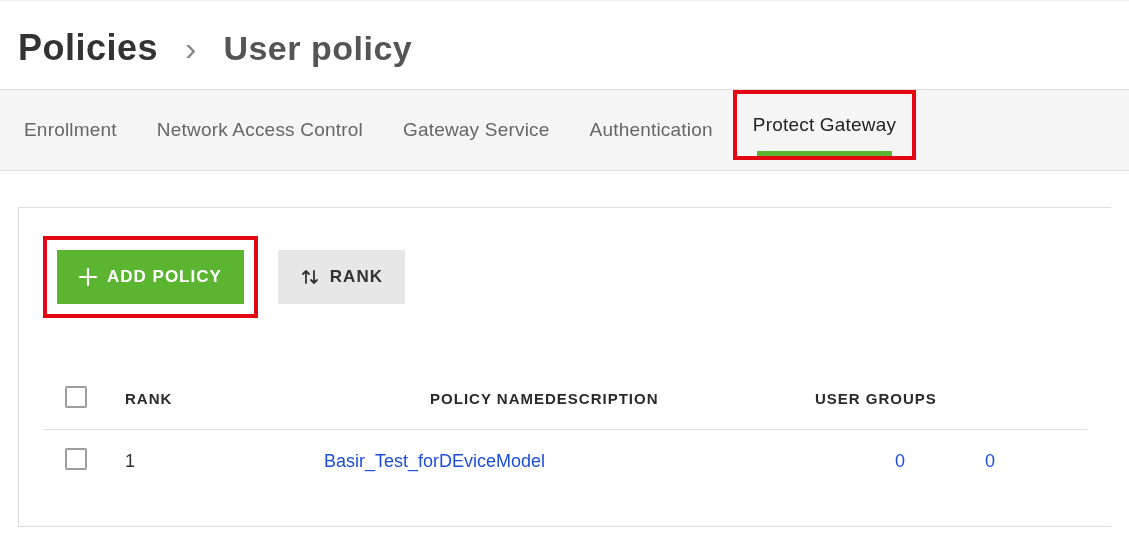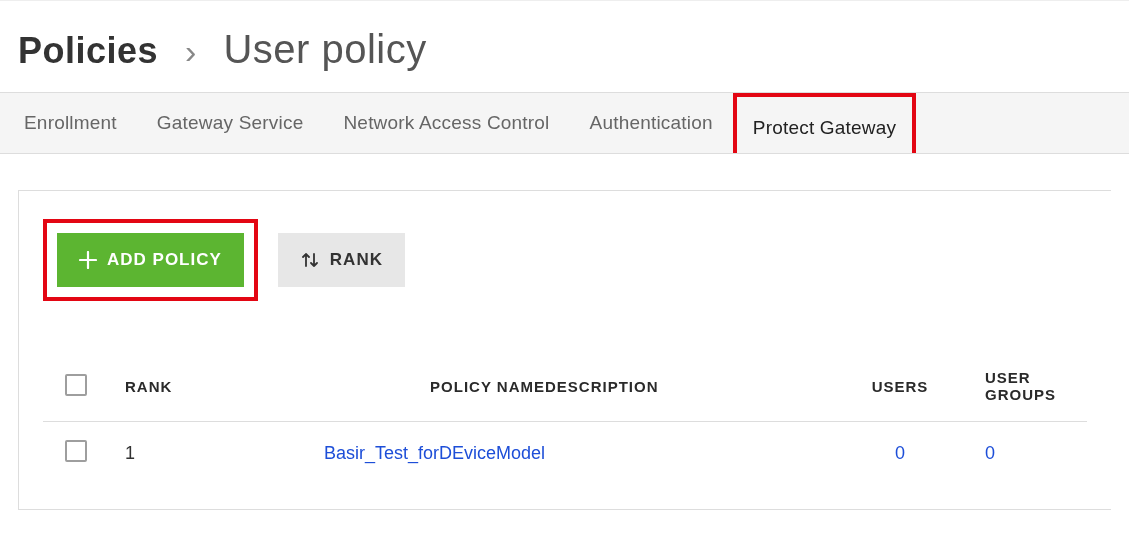--- a/index.html
+++ b/index.html
@@ -26,33 +26,33 @@
       font-weight: 600;
       color: #333;
       letter-spacing: 0.5px;
     }
     .breadcrumb .crumb-sep {
       font-size: 34px;
       color: #888;
       font-weight: 300;
     }
     .breadcrumb .crumb-current {
-      font-size: 40px;
-      font-weight: 400;
+      font-size: 34px;
+      font-weight: 700;
       color: #555;
       letter-spacing: 0.5px;
     }
 
     
     .tabs {
       display: flex;
       border-top: 1px solid #ddd;
       border-bottom: 1px solid #ddd;
       background: #f5f5f5;
-      height: 62px;
+      height: 82px;
       align-items: stretch;
       padding: 0 0 0 4px;
       overflow: hidden;
     }
     .tab {
       display: flex;
       align-items: center;
       padding: 0 20px;
       font-size: 19px;
       color: #666;
@@ -166,22 +166,22 @@
 <div class="page-header">
   <div class="breadcrumb">
     <span class="crumb-root">Policies</span>
     <span class="crumb-sep">›</span>
     <span class="crumb-current">User policy</span>
   </div>
 </div>
 
 <div class="tabs">
   <div class="tab">Enrollment</div>
+  <div class="tab">Network Access Control</div>
   <div class="tab">Gateway Service</div>
-  <div class="tab">Network Access Control</div>
   <div class="tab">Authentication</div>
   <div class="tab active highlight">Protect Gateway</div>
 </div>
 
 <div class="content">
   <div class="card">
 
     <div class="actions-row">
       <div class="highlight-box">
         <button class="btn btn-green">
@@ -205,21 +205,20 @@
     </div>
 
     <div class="tbl">
       <div class="tbl-header">
         <div class="col-chk">
           <input type="checkbox" class="ck" style="">
         </div>
         <div class="col-rank">RANK</div>
         <div class="col-name">POLICY NAME</div>
         <div class="col-desc">DESCRIPTION</div>
-        <div class="col-users">USERS</div>
         <div class="col-groups">USER GROUPS</div>
       </div>
 
       <div class="tbl-row">
         <div class="col-chk">
           <input type="checkbox" class="ck" style="">
         </div>
         <div class="col-rank">1</div>
         <div class="col-name">
           <span class="link multi">Basir_Test_forDEviceModel</span>

